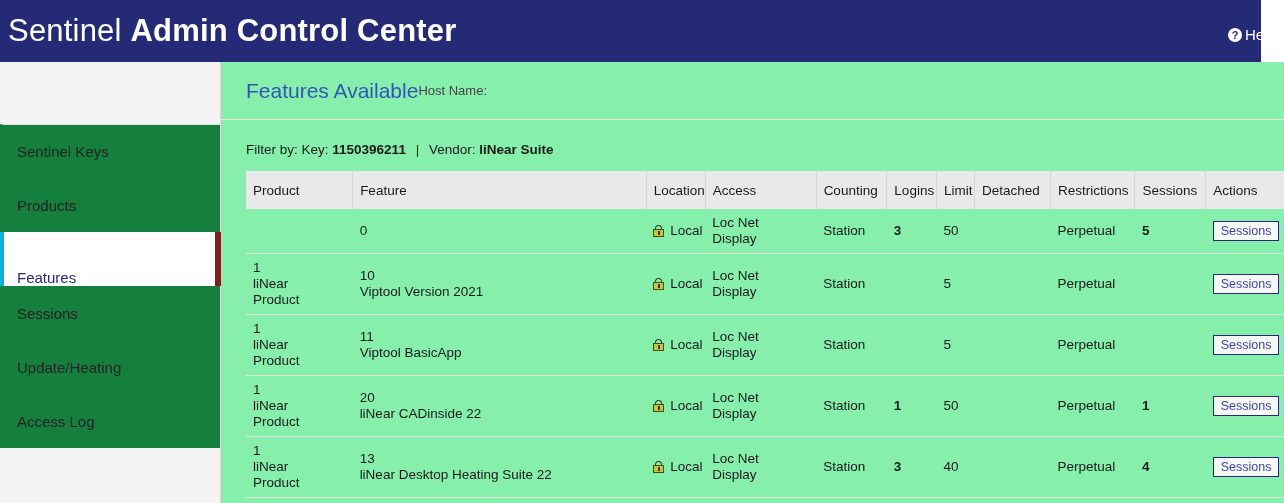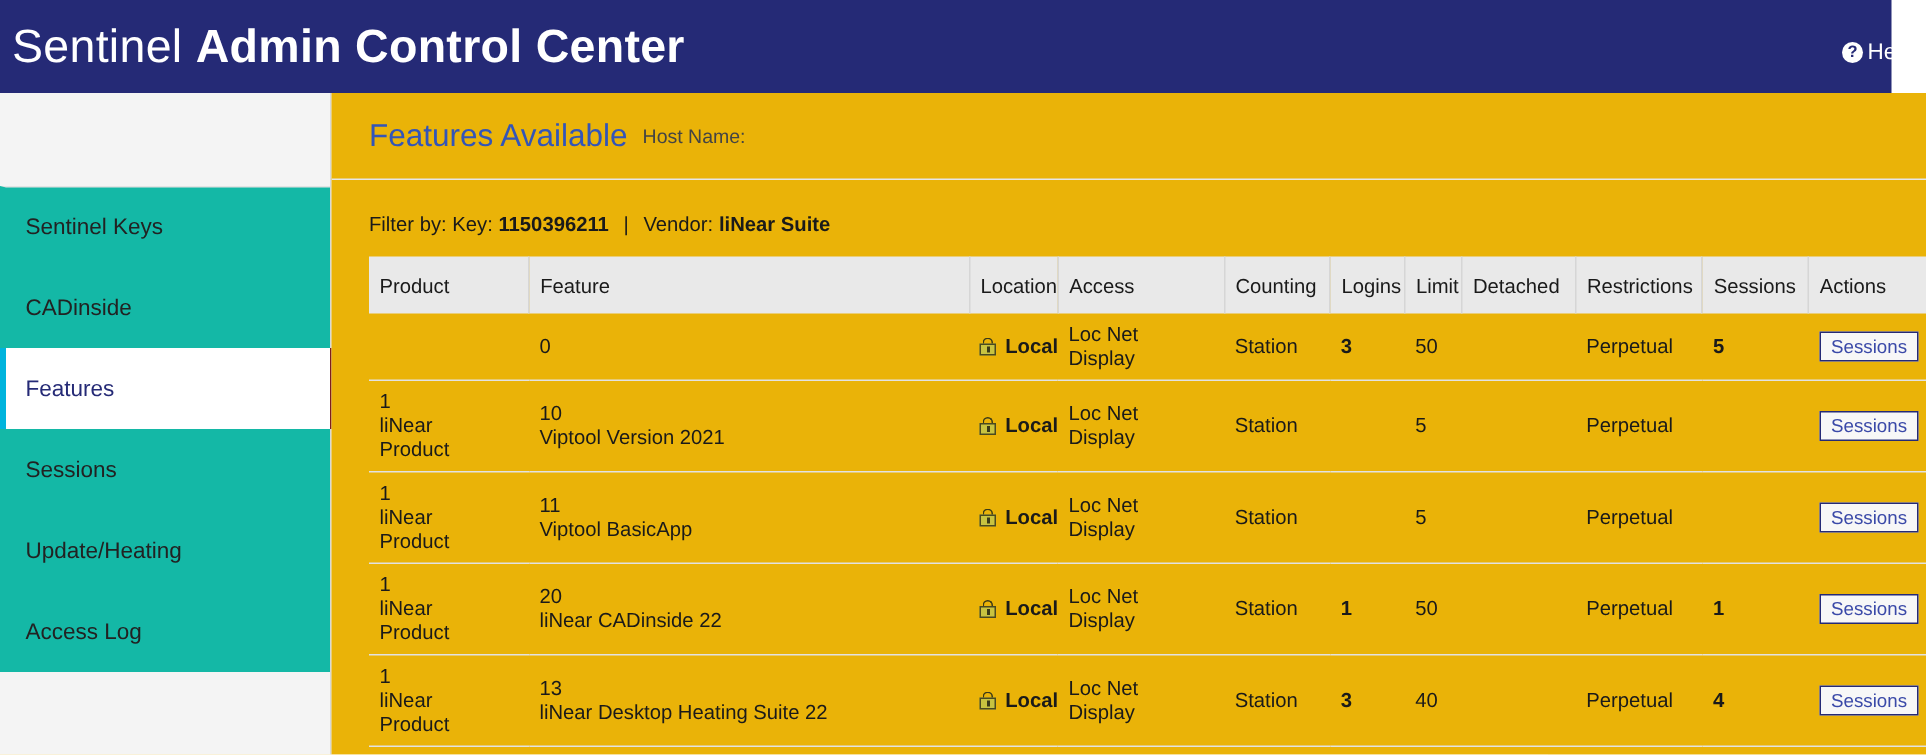--- a/index.html
+++ b/index.html
@@ -47,51 +47,52 @@
     background: #f4f4f4;
     border-right: 1px solid #d8d8d8;
   }
   .sidebar-spacer { height: 62px; }
   .nav-item {
     height: 54px;
     display: flex; align-items: center;
     padding-left: 13px;
     font-size: 15px;
     color: #222222;
-    background: #14b8a6;
+    background: #15803d;
     border-left: 4px solid transparent;
     cursor: pointer;
   }
   .nav-item.active {
     background: #ffffff;
     border-left: 4px solid #00b4dd;
     color: #252a76;
-    border-right: 1px solid #7f1d1d;
+    border-right: 6px solid #7f1d1d;
     margin-right: -1px;
+    align-items: flex-end;
   }
   .sidebar-divider-top { border-top: 1px solid #e3e3e3; }
 
   
   .content {
     position: absolute; left: 221px; top: 62px;
     width: 1063px; height: 441px;
-    background: #eab308;
+    background: #86efac;
     overflow: hidden;
   }
   .page-head {
     height: 58px;
     display: flex; align-items: center;
     padding-left: 25px;
     border-bottom: 1px solid #e6e6e6;
   }
   .page-title {
     font-size: 21px; color: #3355b8; font-weight: 400;
   }
   .host-name {
-    margin-left: 10px; font-size: 13px; color: #444; text-align: right;
+    font-size: 13px; color: #444; text-align: right;
   }
   .filter-line {
     padding: 22px 0 14px 25px;
     font-size: 13.5px; color: #1a1a1a;
   }
   .filter-line .val { font-weight: 700; }
   .filter-line .sep { padding: 0 6px; }
 
   
   table.feat {
@@ -128,21 +129,21 @@
   .col-logins    { width: 47px; }
   .col-limit     { width: 36px; }
   .col-detached  { width: 72px; }
   .col-restrict  { width: 80px; }
   .col-sessions  { width: 67px; }
   .col-actions   { width: 76px; }
 
   .cell-stack { display: block; }
   .cell-stack span { display: block; }
   .num-bold { font-weight: 700; }
-  .loc-cell { white-space: nowrap; font-weight: bold; }
+  .loc-cell { white-space: nowrap; }
   .lock-icon {
     display: inline-block;
     width: 11px; height: 12px;
     position: relative;
     vertical-align: -2px;
     margin-right: 6px;
   }
   .lock-icon .body {
     position: absolute; left: 0; bottom: 0;
     width: 11px; height: 8px;
@@ -188,21 +189,21 @@
       <span class="help-label">He</span>
     </div>
   </div>
 
   <div class="sidebar">
     <div class="sidebar-spacer"></div>
     <div class="nav-item sidebar-divider-top">
       <span>Sentinel Keys</span>
     </div>
     <div class="nav-item">
-      <span>CADinside</span>
+      <span>Products</span>
     </div>
     <div class="nav-item active">
       <span>Features</span>
     </div>
     <div class="nav-item">
       <span>Sessions</span>
     </div>
     <div class="nav-item">
       <span>Update/Heating</span>
     </div>

